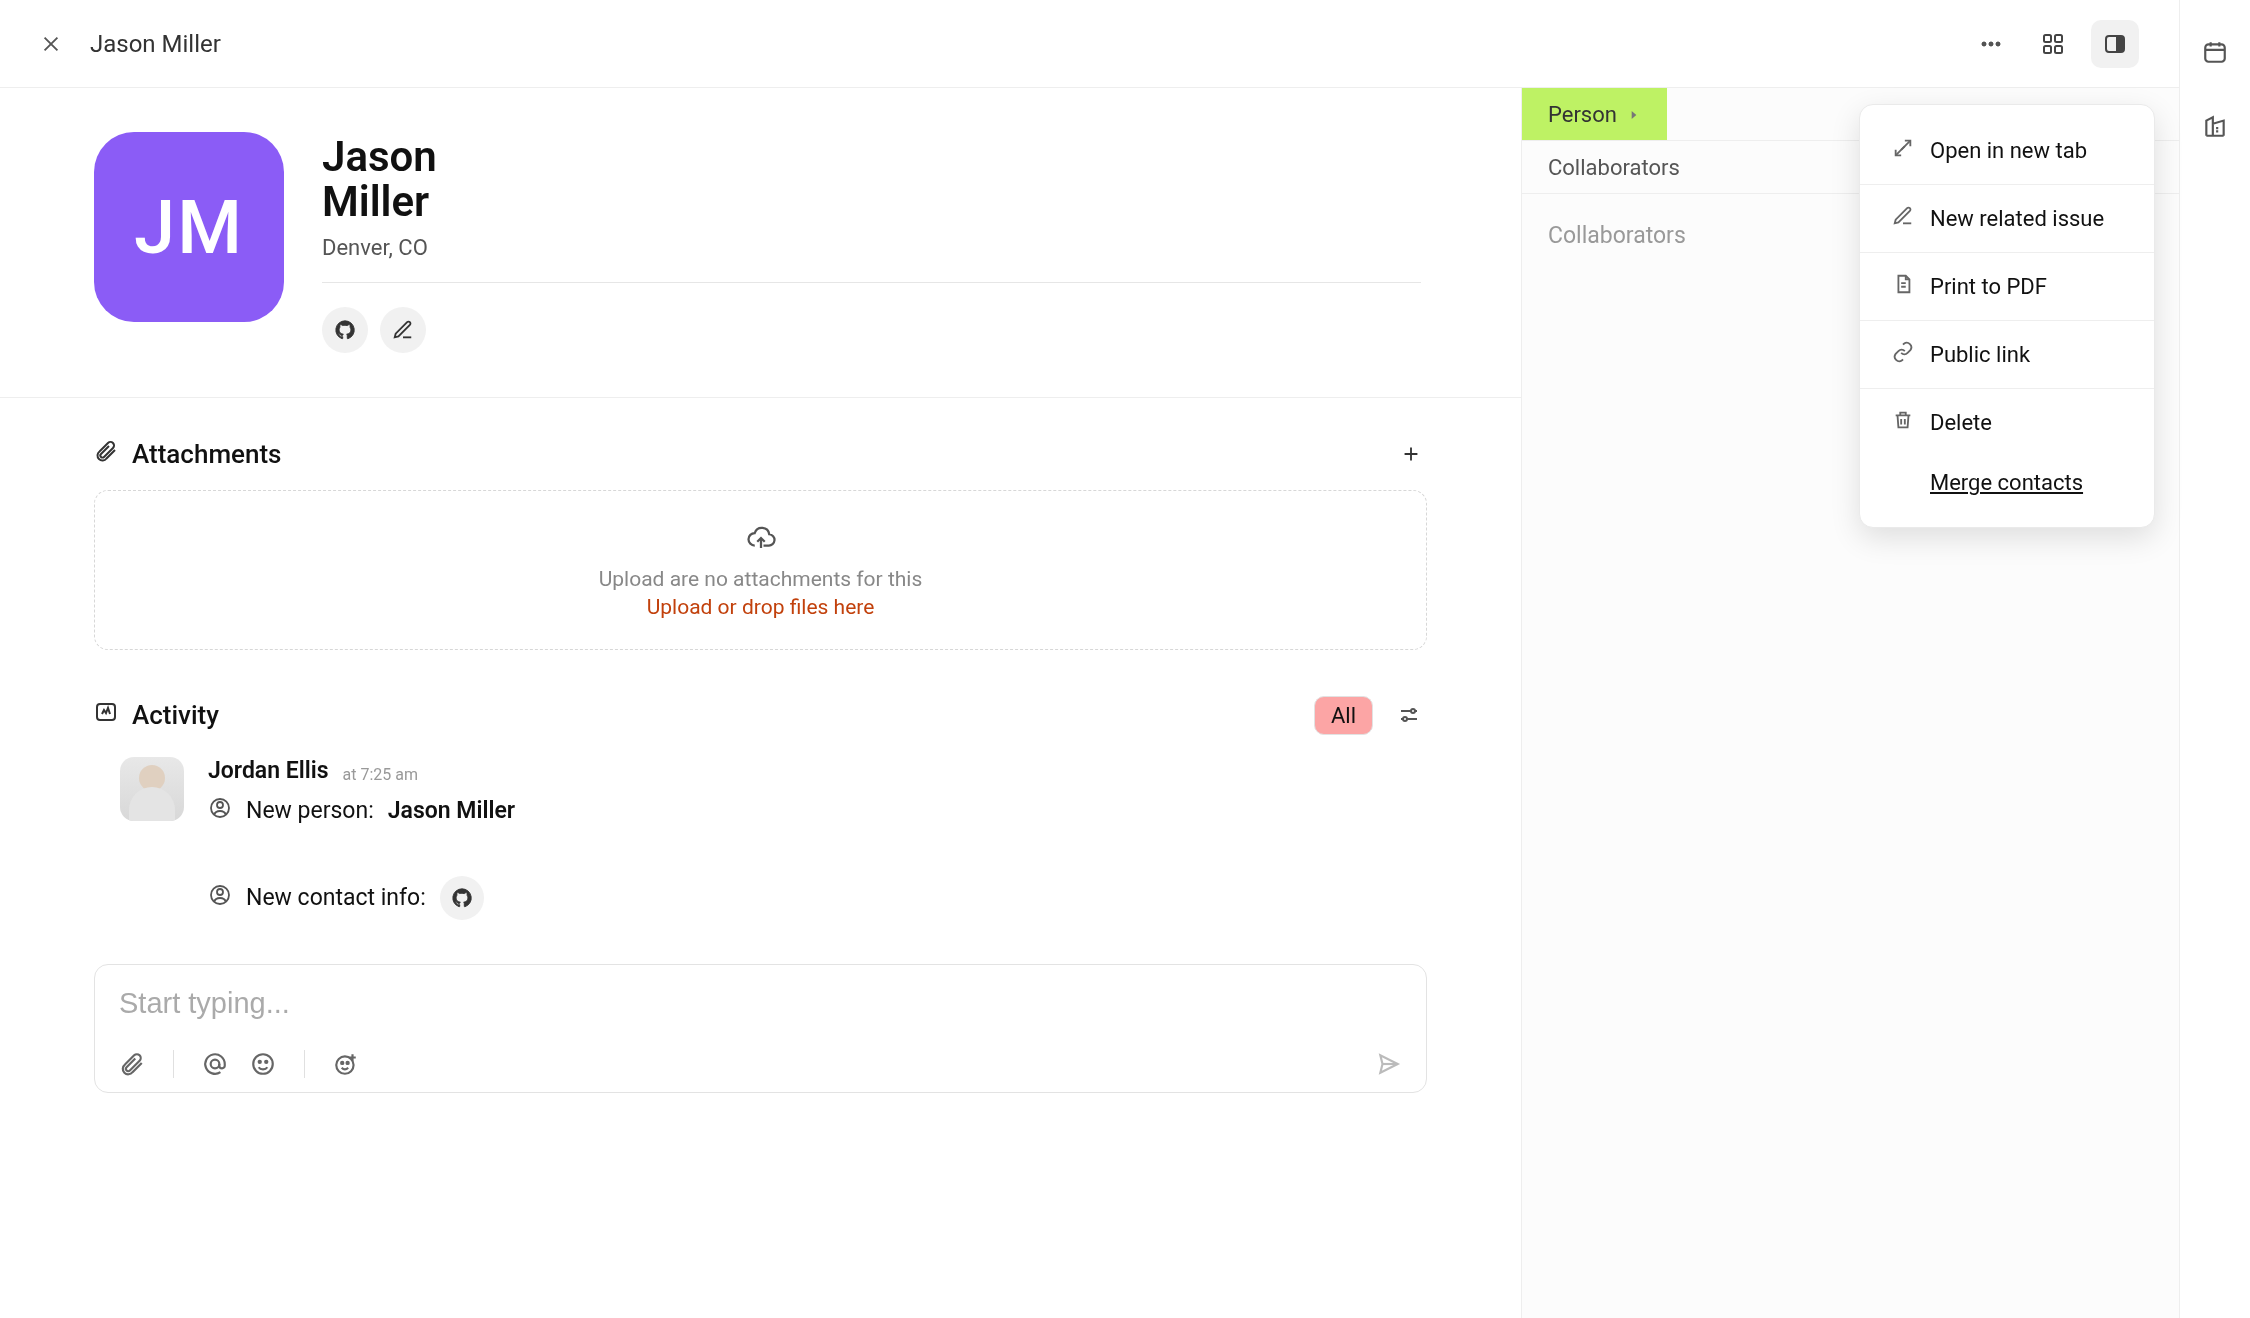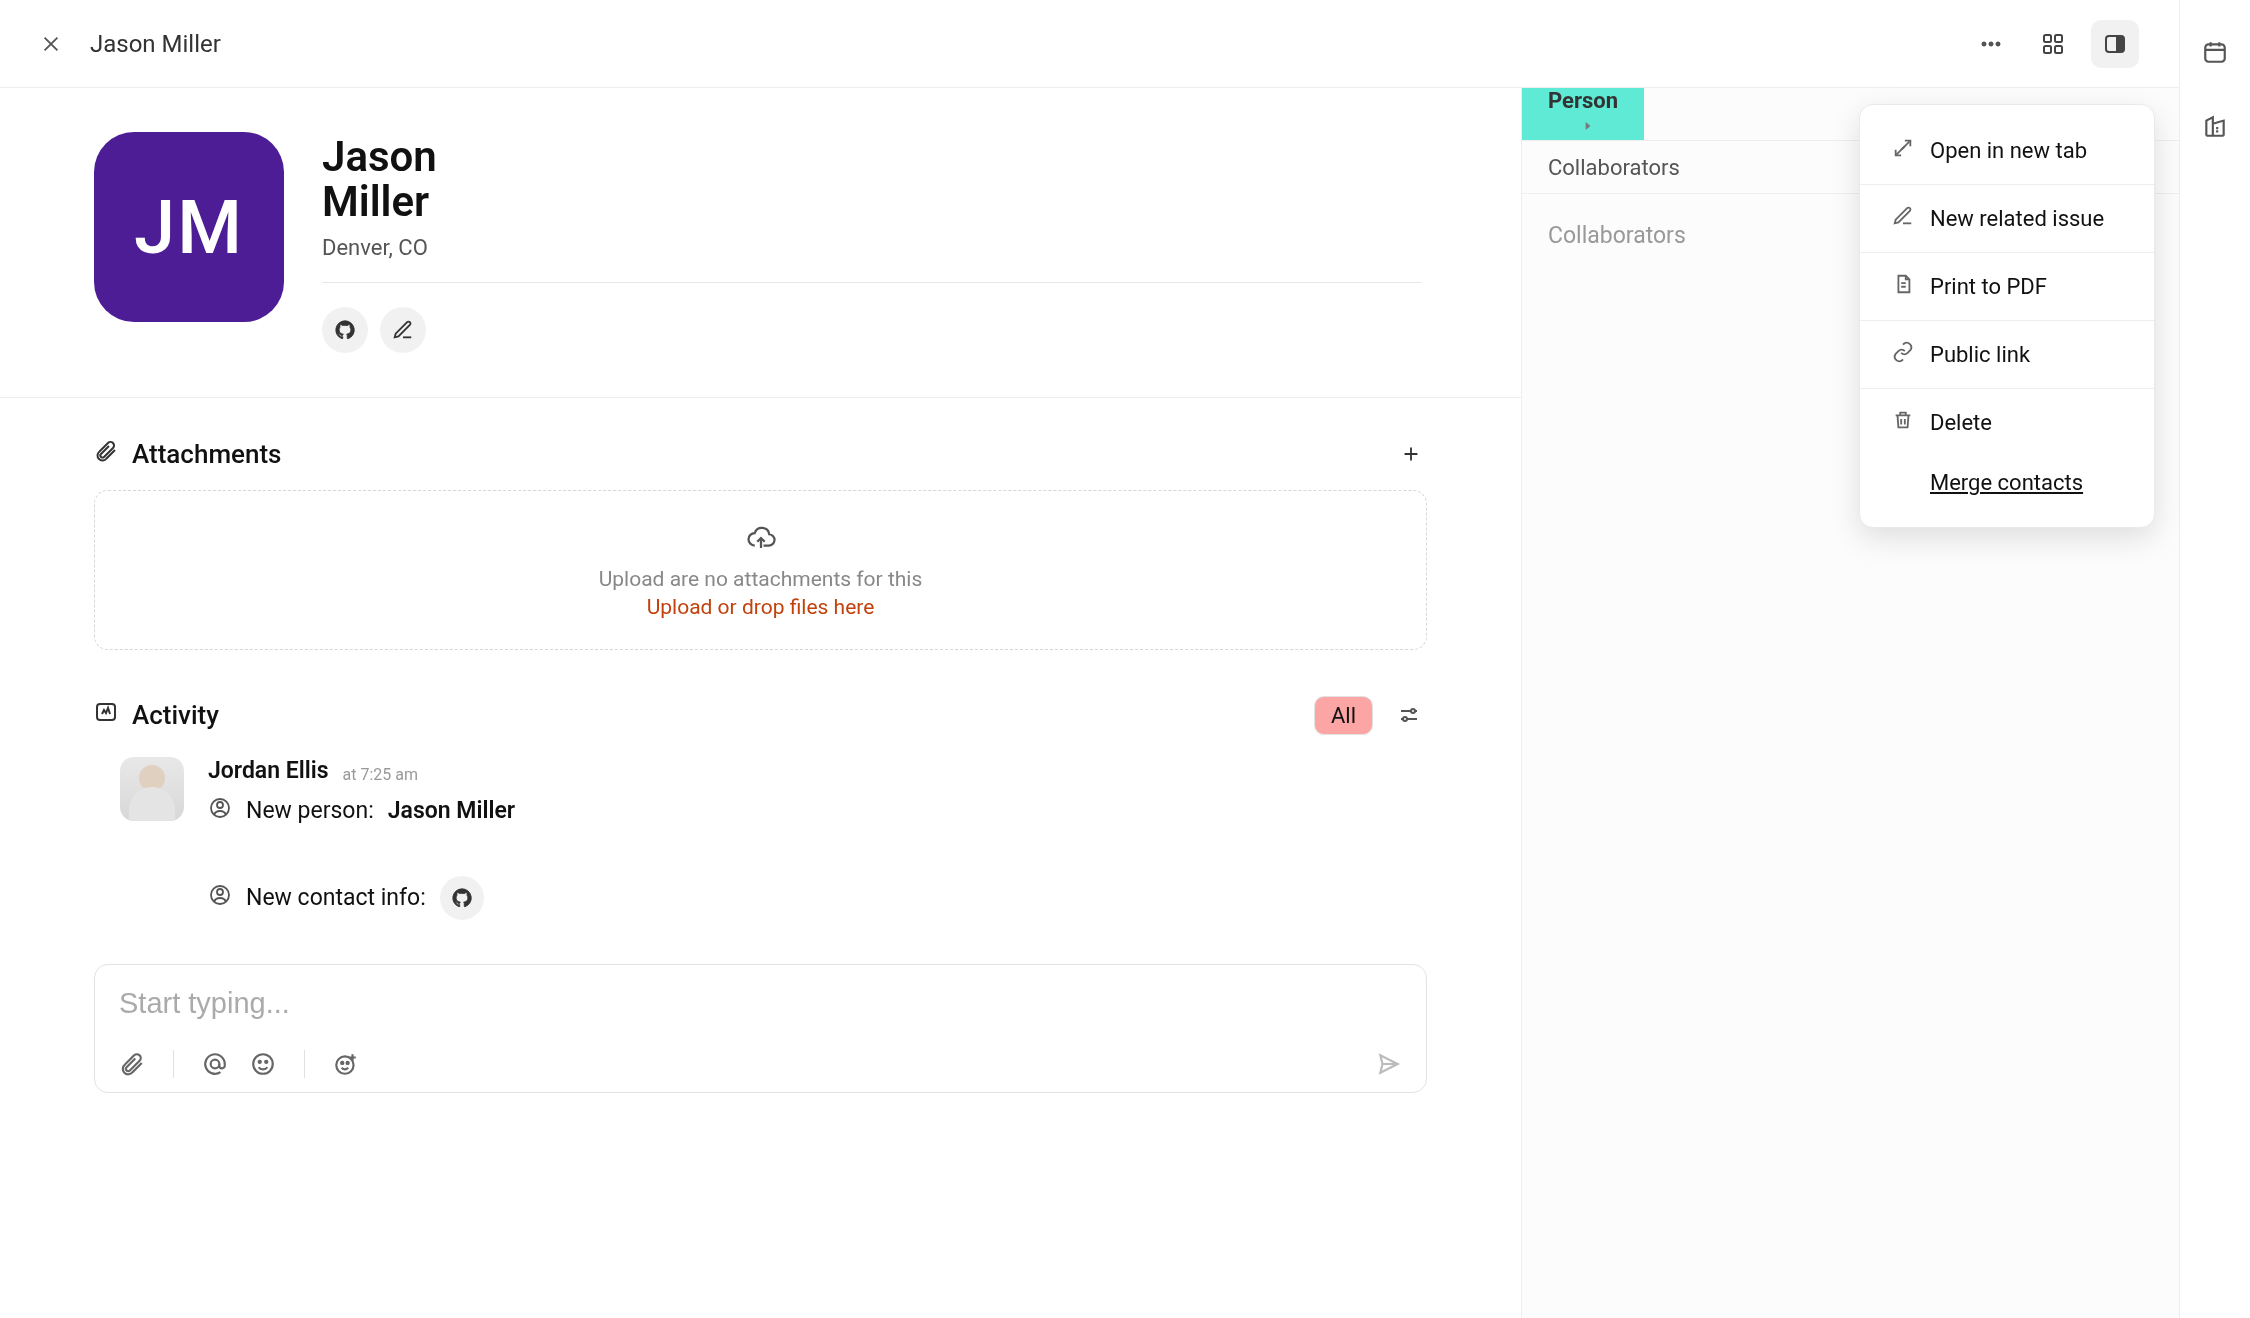--- a/index.html
+++ b/index.html
@@ -38,21 +38,21 @@
 
     
     .content { flex: 1; display: flex; }
     .profile-panel { flex: 1; padding: 0 0 0 0; position: relative; }
     .side-panel { width: 658px; background: #fcfcfc; border-left: 1px solid #eee; position: relative; }
 
     
     .profile-header { padding: 44px 100px 44px 94px; border-bottom: 1px solid #eee; display: flex; gap: 38px; }
     .avatar {
       width: 190px; height: 190px; border-radius: 40px;
-      background: #4c1d95; color: #fff; display: flex; align-items: center; justify-content: center;
+      background: #8b5cf6; color: #fff; display: flex; align-items: center; justify-content: center;
       font-size: 74px; font-weight: 500; letter-spacing: 2px;
     }
     .profile-info { flex: 1; padding-top: 2px; }
     .profile-name { font-size: 42px; font-weight: 600; line-height: 1.08; }
     .profile-loc { margin-top: 10px; font-size: 22px; color: #555; }
     .profile-sep { border: none; border-top: 1px solid #e6e6e6; margin: 22px 0 24px 0; }
     .profile-actions { display: flex; gap: 12px; }
     .round-btn {
       width: 46px; height: 46px; border-radius: 50%;
       background: #f1f1f1; display:flex; align-items:center; justify-content:center; cursor: pointer;
@@ -123,21 +123,21 @@
     .composer-toolbar .tb-btn { cursor: pointer; display:flex; }
     .composer-toolbar .send { margin-left: auto; }
     .composer-toolbar .send svg { stroke:#bbb; }
 
     
     .tabs { display:flex; border-bottom: 1px solid #eee; }
     .tab {
       height: 52px; display:flex; align-items:center; padding: 0 26px; cursor:pointer;
       font-size: 22px; color:#555;
     }
-    .tab.active { background:#5eead4; color:#333; font-weight:700;flex-direction:column; }
+    .tab.active { background:#bef264; color:#333; font-weight:400; }
     .chev { margin-left: 10px; }
     .tabrow2 { display:flex; border-bottom:1px solid #eee; }
     .side-content { padding: 28px 26px; color:#999; font-size: 23px; }
 
     
     .context-menu {
       position: absolute; top: 16px; right: 24px; 
       width: 296px; background:#fff; border:1px solid #eaeaea;
       border-radius: 14px; box-shadow: 0 10px 30px rgba(0,0,0,.12);
       padding: 12px 0; z-index: 50;

